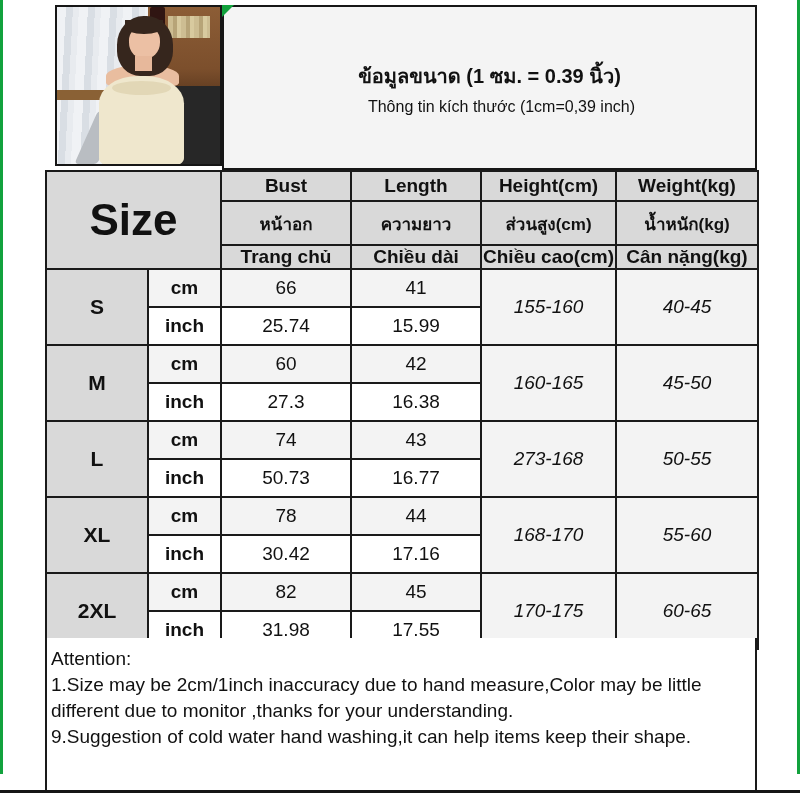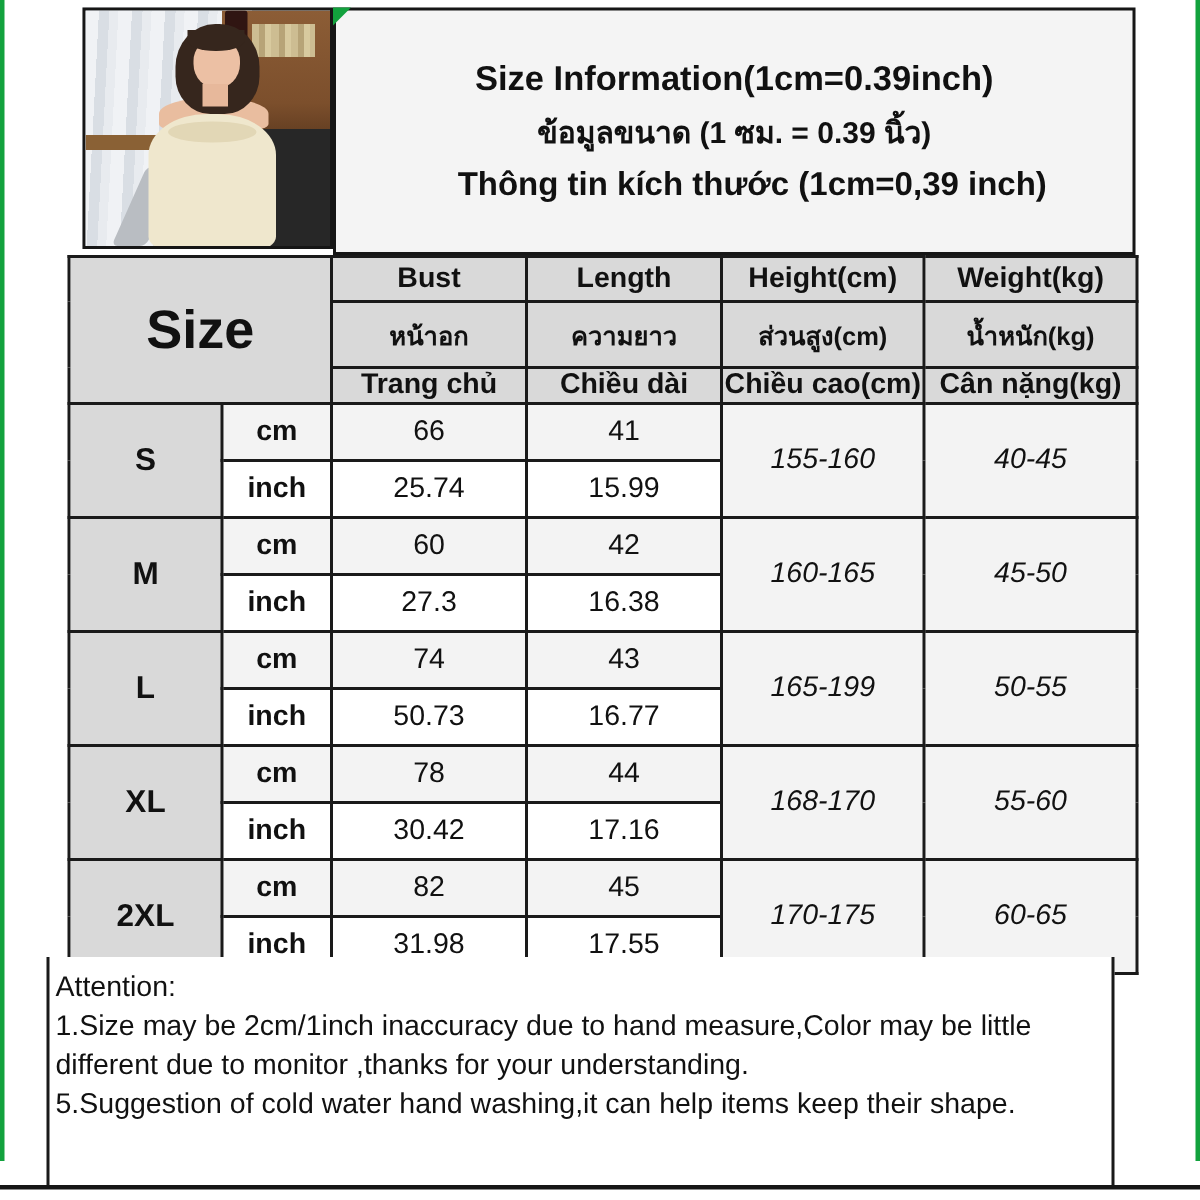--- a/index.html
+++ b/index.html
@@ -38,48 +38,48 @@
 
   
   .title-cell{
     position:absolute;left:222px;top:5px;width:535px;height:165px;
     border:2px solid #161616;box-sizing:border-box;background:#f4f4f4;
     display:flex;flex-direction:column;justify-content:center;align-items:center;gap:6px;
     text-align:center;
   }
   .title-en{font-size:23px;font-weight:bold;}
   .title-th{font-size:20px;font-weight:bold;}
-  .title-vi{font-size:22px;font-weight:bold;margin-left:24px;}
+  .title-vi{font-size:16px;font-weight:normal;margin-left:24px;}
   .corner-tri{position:absolute;left:222px;top:5px;width:0;height:0;
     border-top:12px solid #12a23d;border-right:12px solid transparent;}
 
   
   table.size-table{
     position:absolute;left:45px;top:170px;width:712px;
     border-collapse:collapse;table-layout:fixed;
   }
   .size-table td{
     border:2px solid #1a1a1a;text-align:center;vertical-align:middle;
     padding:0;font-size:19px;background:#fff;overflow:hidden;white-space:nowrap;
   }
   tr.hrow1{height:30px;} tr.hrow2{height:44px;} tr.hrow3{height:16px;}
   tr.drow{height:38px;}
-  td.corner{background:#d9d9d9;font-size:36px;font-weight:bold;}
+  td.corner{background:#d9d9d9;font-size:44px;font-weight:bold;}
   td.head{background:#d9d9d9;font-weight:bold;}
   td.head-th{font-size:17px;}
   td.size-label{background:#d9d9d9;font-weight:bold;font-size:21px;}
   td.unit{font-weight:bold;}
   tr.cm-row td{background:#f3f3f3;}
   tr.cm-row td.size-label{background:#d9d9d9;}
   tr.in-row td{background:#ffffff;}
   td.range{background:#f2f2f2;font-style:italic;}
 
   
   .attention{
-    position:absolute;left:31px;top:638px;width:712px;height:152px;
+    position:absolute;left:45px;top:638px;width:712px;height:152px;
     border-left:2px solid #1a1a1a;border-right:2px solid #1a1a1a;
     box-sizing:border-box;background:#fff;padding:8px 4px 0 4px;
     font-size:19px;line-height:26px;
   }
   .attention p{margin:0;}
 </style>
 </head>
 <body>
 
 <div class="edge-line left"></div>
@@ -96,21 +96,20 @@
   <div class="shoulders"></div>
   <div class="dress"></div>
   <div class="dress-fold"></div>
   <div class="hair"></div>
   <div class="face"></div>
   <div class="bangs"></div>
   <div class="neck"></div>
 </div>
 
 <div class="title-cell">
-  <div class="title-en">Size Information(1cm=0.39inch)</div>
   <div class="title-th">ข้อมูลขนาด (1 ซม. = 0.39 นิ้ว)</div>
   <div class="title-vi">Thông tin kích thước (1cm=0,39 inch)</div>
 </div>
 <div class="corner-tri"></div>
 
 <table class="size-table">
   <colgroup>
     <col style="width:102px">
       <col style="width:73px">
       <col style="width:130px">
@@ -165,21 +164,21 @@
     <td class="unit">inch</td>
     <td>27.3</td>
     <td>16.38</td>
   </tr>
 
   <tr class="drow cm-row">
     <td class="size-label" rowspan="2">L</td>
     <td class="unit">cm</td>
     <td>74</td>
     <td>43</td>
-    <td class="range" rowspan="2">165-199</td>
+    <td class="range" rowspan="2">273-168</td>
     <td class="range" rowspan="2">50-55</td>
   </tr>
   <tr class="drow in-row">
     <td class="unit">inch</td>
     <td>50.73</td>
     <td>16.77</td>
   </tr>
 
   <tr class="drow cm-row">
     <td class="size-label" rowspan="2">XL</td>
@@ -207,16 +206,16 @@
     <td class="unit">inch</td>
     <td>31.98</td>
     <td>17.55</td>
   </tr>
 </tbody>
   </table>
 
 <div class="attention">
   <p>Attention:</p>
   <p>1.Size may be 2cm/1inch inaccuracy due to hand measure,Color may be little different due to monitor ,thanks for your understanding.</p>
-  <p>5.Suggestion of cold water hand washing,it can help items keep their shape.</p>
+  <p>9.Suggestion of cold water hand washing,it can help items keep their shape.</p>
 </div>
 
 <div class="bottom-rule"></div>
 
 </body></html>

